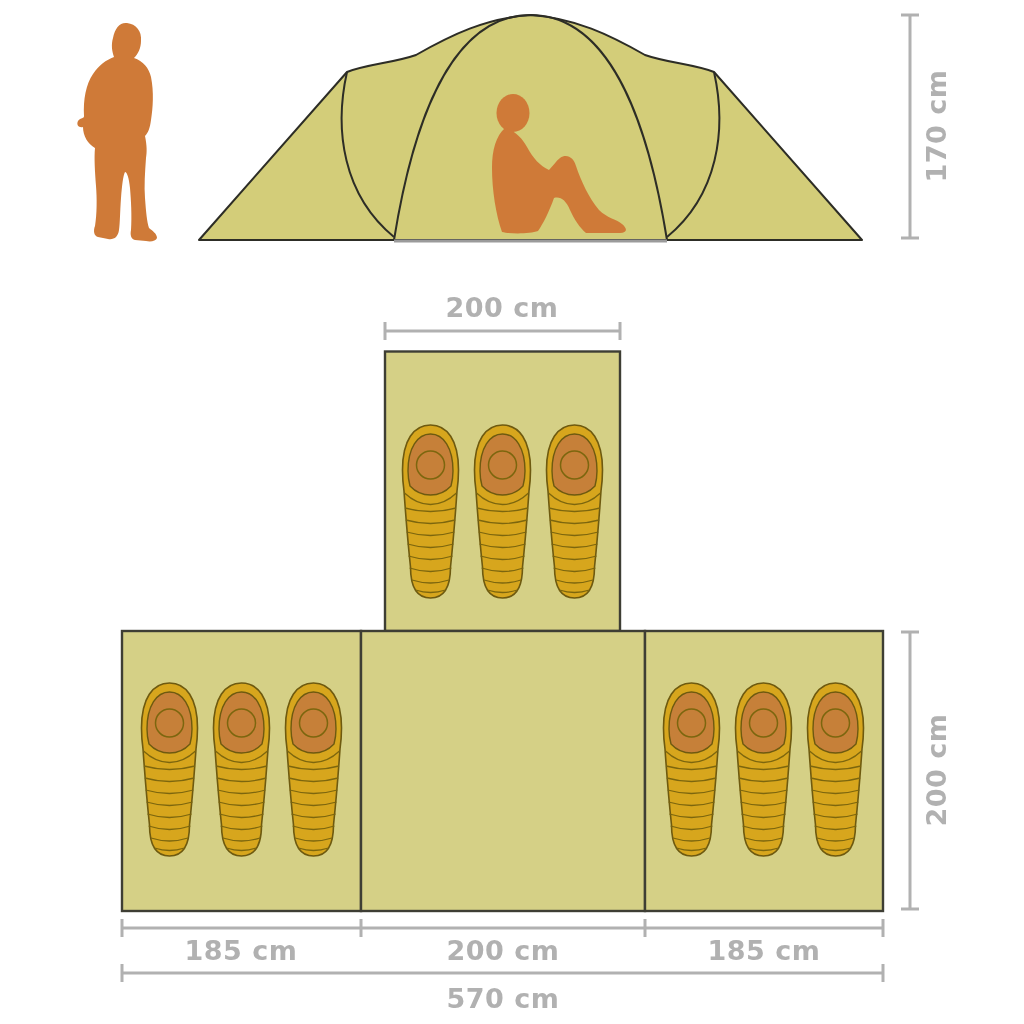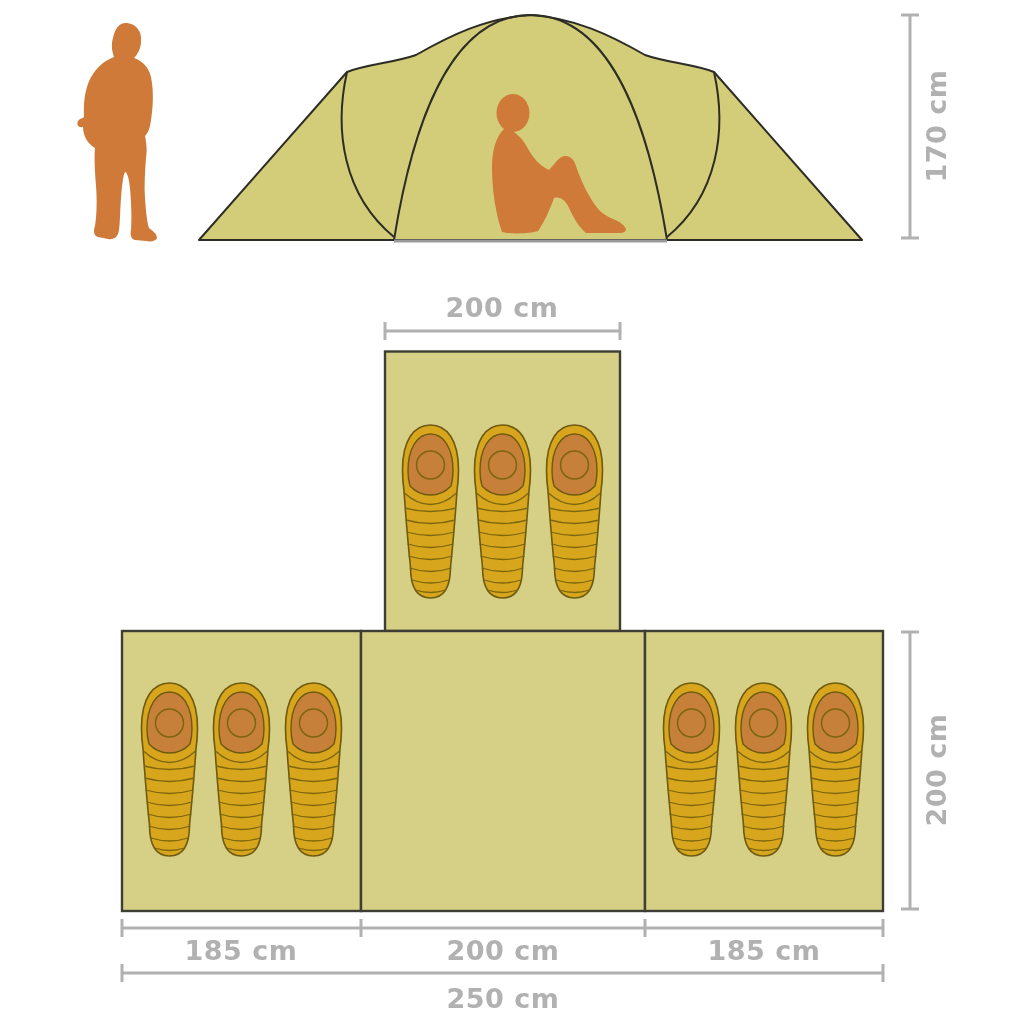--- a/index.html
+++ b/index.html
@@ -141,14 +141,14 @@
   <div class="dim-label" style="left:502px;top:307px;">200 cm</div>
 
   <div class="dim-label rot" style="left:936px;top:770px;">200 cm</div>
 
   <div class="dim-label" style="left:241px;top:950px;">185 cm</div>
 
   <div class="dim-label" style="left:503px;top:950px;">200 cm</div>
 
   <div class="dim-label" style="left:764px;top:950px;">185 cm</div>
 
-  <div class="dim-label" style="left:503px;top:998px;">250 cm</div>
+  <div class="dim-label" style="left:503px;top:998px;">570 cm</div>
 </div>
 
 </body></html>

